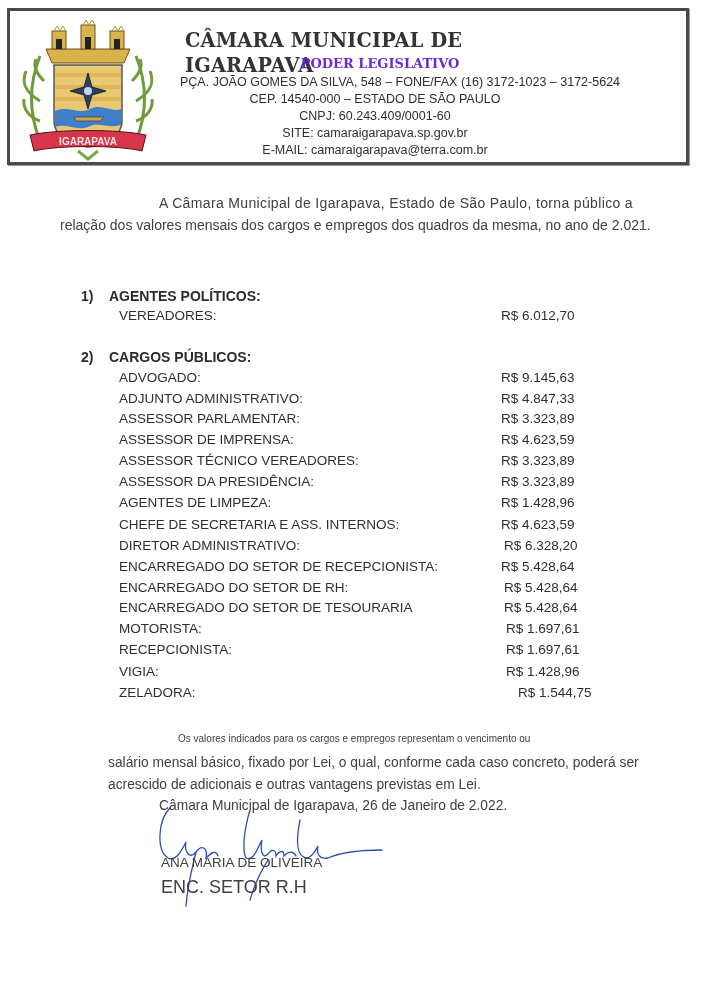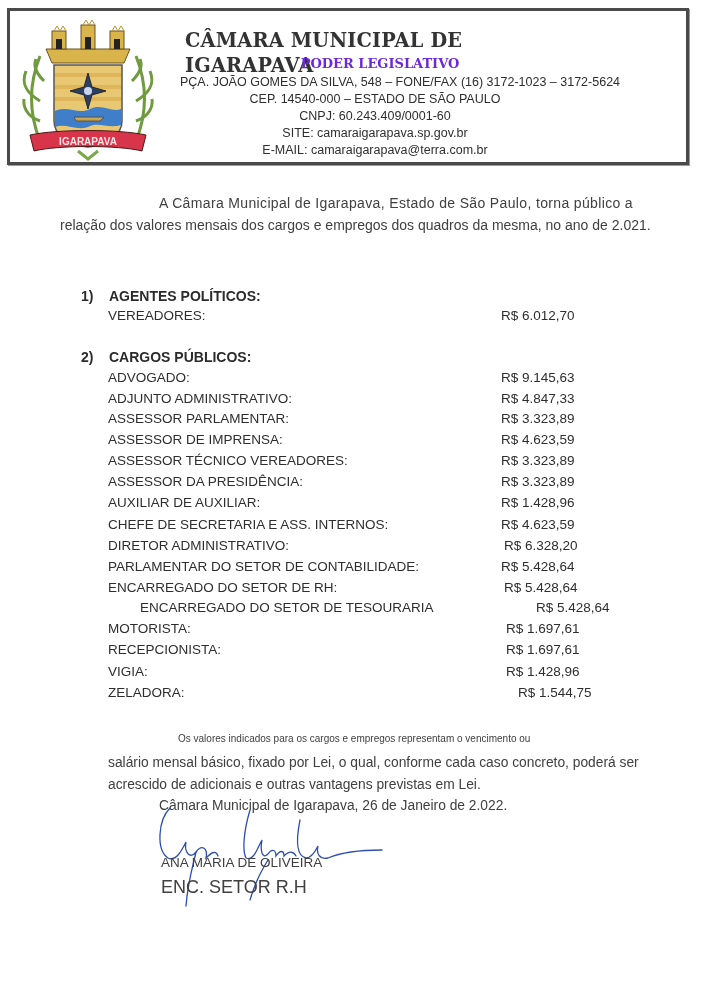--- a/index.html
+++ b/index.html
@@ -19,21 +19,21 @@
     font-size: 21px; color: #333; letter-spacing: 0.2px; transform: scaleX(0.92); transform-origin: left;
   }
   .hdr-line { position: absolute; text-align: center; font-size: 12.5px; color: #2e2e2e; white-space: nowrap; }
   .hdr-sub {
     position: absolute; top: 56px; left: 250px; width: 260px; text-align: center;
     font-family: "DejaVu Serif", "Liberation Serif", serif; font-weight: bold; font-size: 13px; color: #6d28d9;
   }
   .p { position: absolute; font-size: 14px; color: #404040; white-space: nowrap; }
   .sec-head { position: absolute; font-size: 14px; font-weight: bold; color: #2b2b2b; }
   .row { position: absolute; left: 108px; width: 500px; height: 20px; font-size: 13.5px; color: #2e2e2e; }
-  .row .lbl { position: absolute; left: 0; top: 0; white-space: nowrap; text-align: right; }
+  .row .lbl { position: absolute; left: 11px; top: 0; white-space: nowrap; text-align: right; }
   .row .val { position: absolute; top: 0; white-space: nowrap; }
   .sig-svg { position: absolute; left: 150px; top: 800px; width: 240px; height: 110px; }
 </style>
 </head>
 <body>
 
 <div class="header-box"></div>
 
 <svg class="crest" viewBox="0 0 140 150">
 
@@ -118,40 +118,40 @@
   </div>
 <div class="row" style="top:453px;">
     <span class="lbl">ASSESSOR TÉCNICO VEREADORES:</span>
     <span class="val" style="left:393px;">R$ 3.323,89</span>
   </div>
 <div class="row" style="top:474px;">
     <span class="lbl">ASSESSOR DA PRESIDÊNCIA:</span>
     <span class="val" style="left:393px;">R$ 3.323,89</span>
   </div>
 <div class="row" style="top:495px;">
-    <span class="lbl">AUXILIAR DE AUXILIAR:</span>
+    <span class="lbl">AGENTES DE LIMPEZA:</span>
     <span class="val" style="left:393px;">R$ 1.428,96</span>
   </div>
 <div class="row" style="top:517px;">
     <span class="lbl">CHEFE DE SECRETARIA E ASS. INTERNOS:</span>
     <span class="val" style="left:393px;">R$ 4.623,59</span>
   </div>
 <div class="row" style="top:538px;">
     <span class="lbl">DIRETOR ADMINISTRATIVO:</span>
     <span class="val" style="left:396px;">R$ 6.328,20</span>
   </div>
 <div class="row" style="top:559px;">
-    <span class="lbl">PARLAMENTAR DO SETOR DE CONTABILIDADE:</span>
+    <span class="lbl">ENCARREGADO DO SETOR DE RECEPCIONISTA:</span>
     <span class="val" style="left:393px;">R$ 5.428,64</span>
   </div>
 <div class="row" style="top:580px;">
     <span class="lbl">ENCARREGADO DO SETOR DE RH:</span>
     <span class="val" style="left:396px;">R$ 5.428,64</span>
   </div>
-<div class="row" style="top:600px;margin-left:32px;">
+<div class="row" style="top:600px;">
     <span class="lbl">ENCARREGADO DO SETOR DE TESOURARIA</span>
     <span class="val" style="left:396px;">R$ 5.428,64</span>
   </div>
 <div class="row" style="top:621px;">
     <span class="lbl">MOTORISTA:</span>
     <span class="val" style="left:398px;">R$ 1.697,61</span>
   </div>
 <div class="row" style="top:642px;">
     <span class="lbl">RECEPCIONISTA:</span>
     <span class="val" style="left:398px;">R$ 1.697,61</span>

